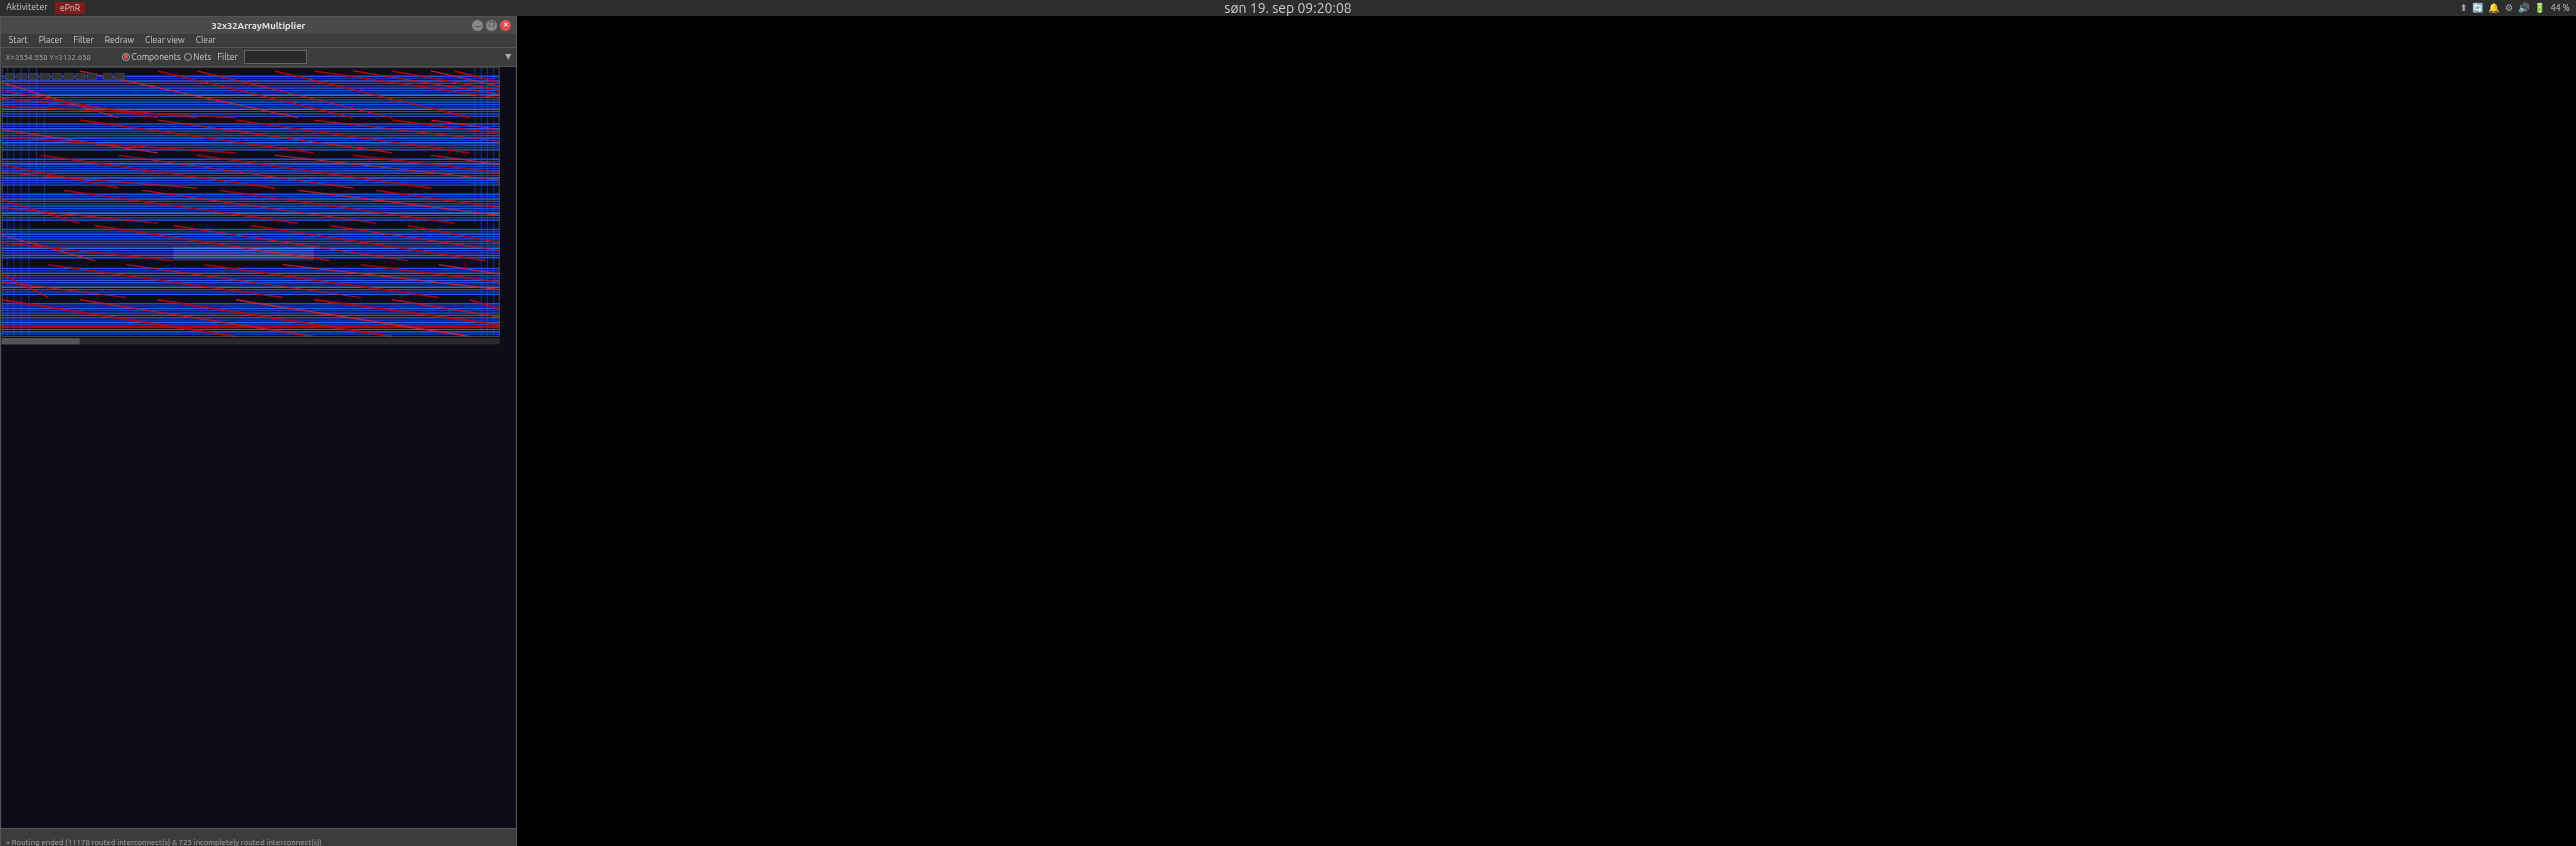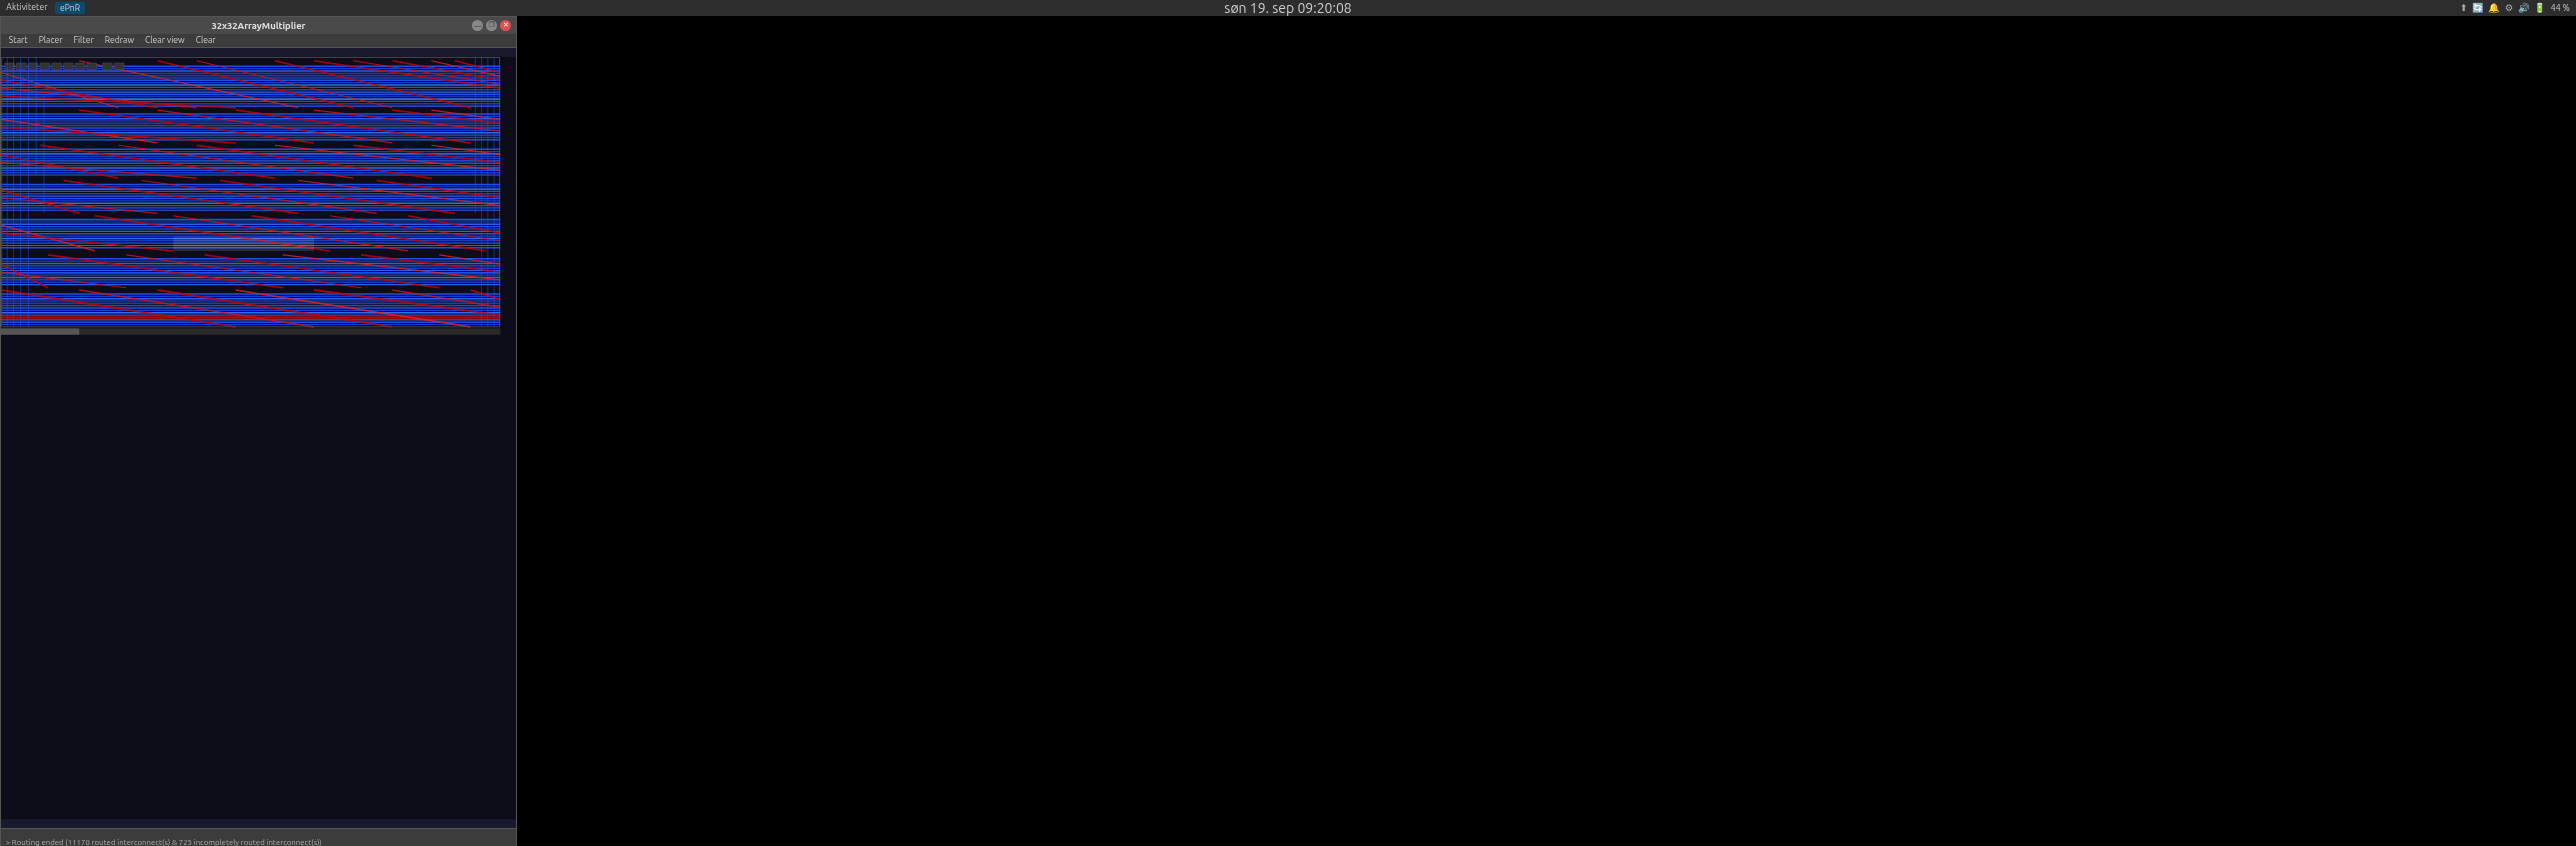--- a/index.html
+++ b/index.html
@@ -217,21 +217,21 @@
       bottom: 0;
       background: #000;
     }
   </style>
 </head>
 <body>
 
 <div id="system-bar">
   <div id="system-bar-left">
     <span>Aktiviteter</span>
-    <span style="background:#0c4a6e;padding:0.8px 4.7px;border-radius:1.6px;">ePnR</span>
+    <span style="background:#7f1d1d;padding:0.8px 4.7px;border-radius:1.6px;">ePnR</span>
   </div>
   <div id="system-bar-center">søn 19. sep  09:20:08</div>
   <div id="system-bar-right">
 
     <span style="font-size:9.4px;color:#aaa;">⬆</span>
     <span style="font-size:9.4px;color:#aaa;">🔄</span>
     <span style="font-size:9.4px;color:#c87;">🔔</span>
     <span style="font-size:9.4px;color:#aaa;">⚙</span>
     <span style="font-size:9.4px;color:#aaa;">🔊</span>
     <span style="font-size:9.4px;color:#aaa;">🔋</span>
@@ -253,20 +253,36 @@
 
   <div id="menu-bar">
     <span class="menu-item">Start</span>
     <span class="menu-item">Placer</span>
     <span class="menu-item">Filter</span>
     <span class="menu-item">Redraw</span>
     <span class="menu-item">Clear view</span>
     <span class="menu-item">Clear</span>
   </div>
 
+  <div id="toolbar">
+    <span id="coords">X=3554.558 Y=3132.658</span>
+    <div class="radio-group">
+      <label class="radio-option">
+        <div class="radio-dot selected"></div>
+        <span>Components</span>
+      </label>
+      <label class="radio-option">
+        <div class="radio-dot"></div>
+        <span>Nets</span>
+      </label>
+    </div>
+    <span id="filter-label">Filter</span>
+    <input id="filter-input" type="text" style="">
+    <span id="dropdown-arrow">▼</span>
+  </div>
 
   <div id="canvas-area">
     <svg id="pcb-canvas" xmlns="http://www.w3.org/2000/svg" viewBox="0 0 658 974" width="516" height="764">
       <defs>
         <pattern id="bg-stripe" x="0" y="0" width="4" height="4" patternUnits="userSpaceOnUse">
           <rect width="4" height="4" fill="#0a0a1a"></rect>
           <line x1="0" y1="0" x2="4" y2="4" stroke="#111" stroke-width="0.5"></line>
         </pattern>
       </defs>
 

